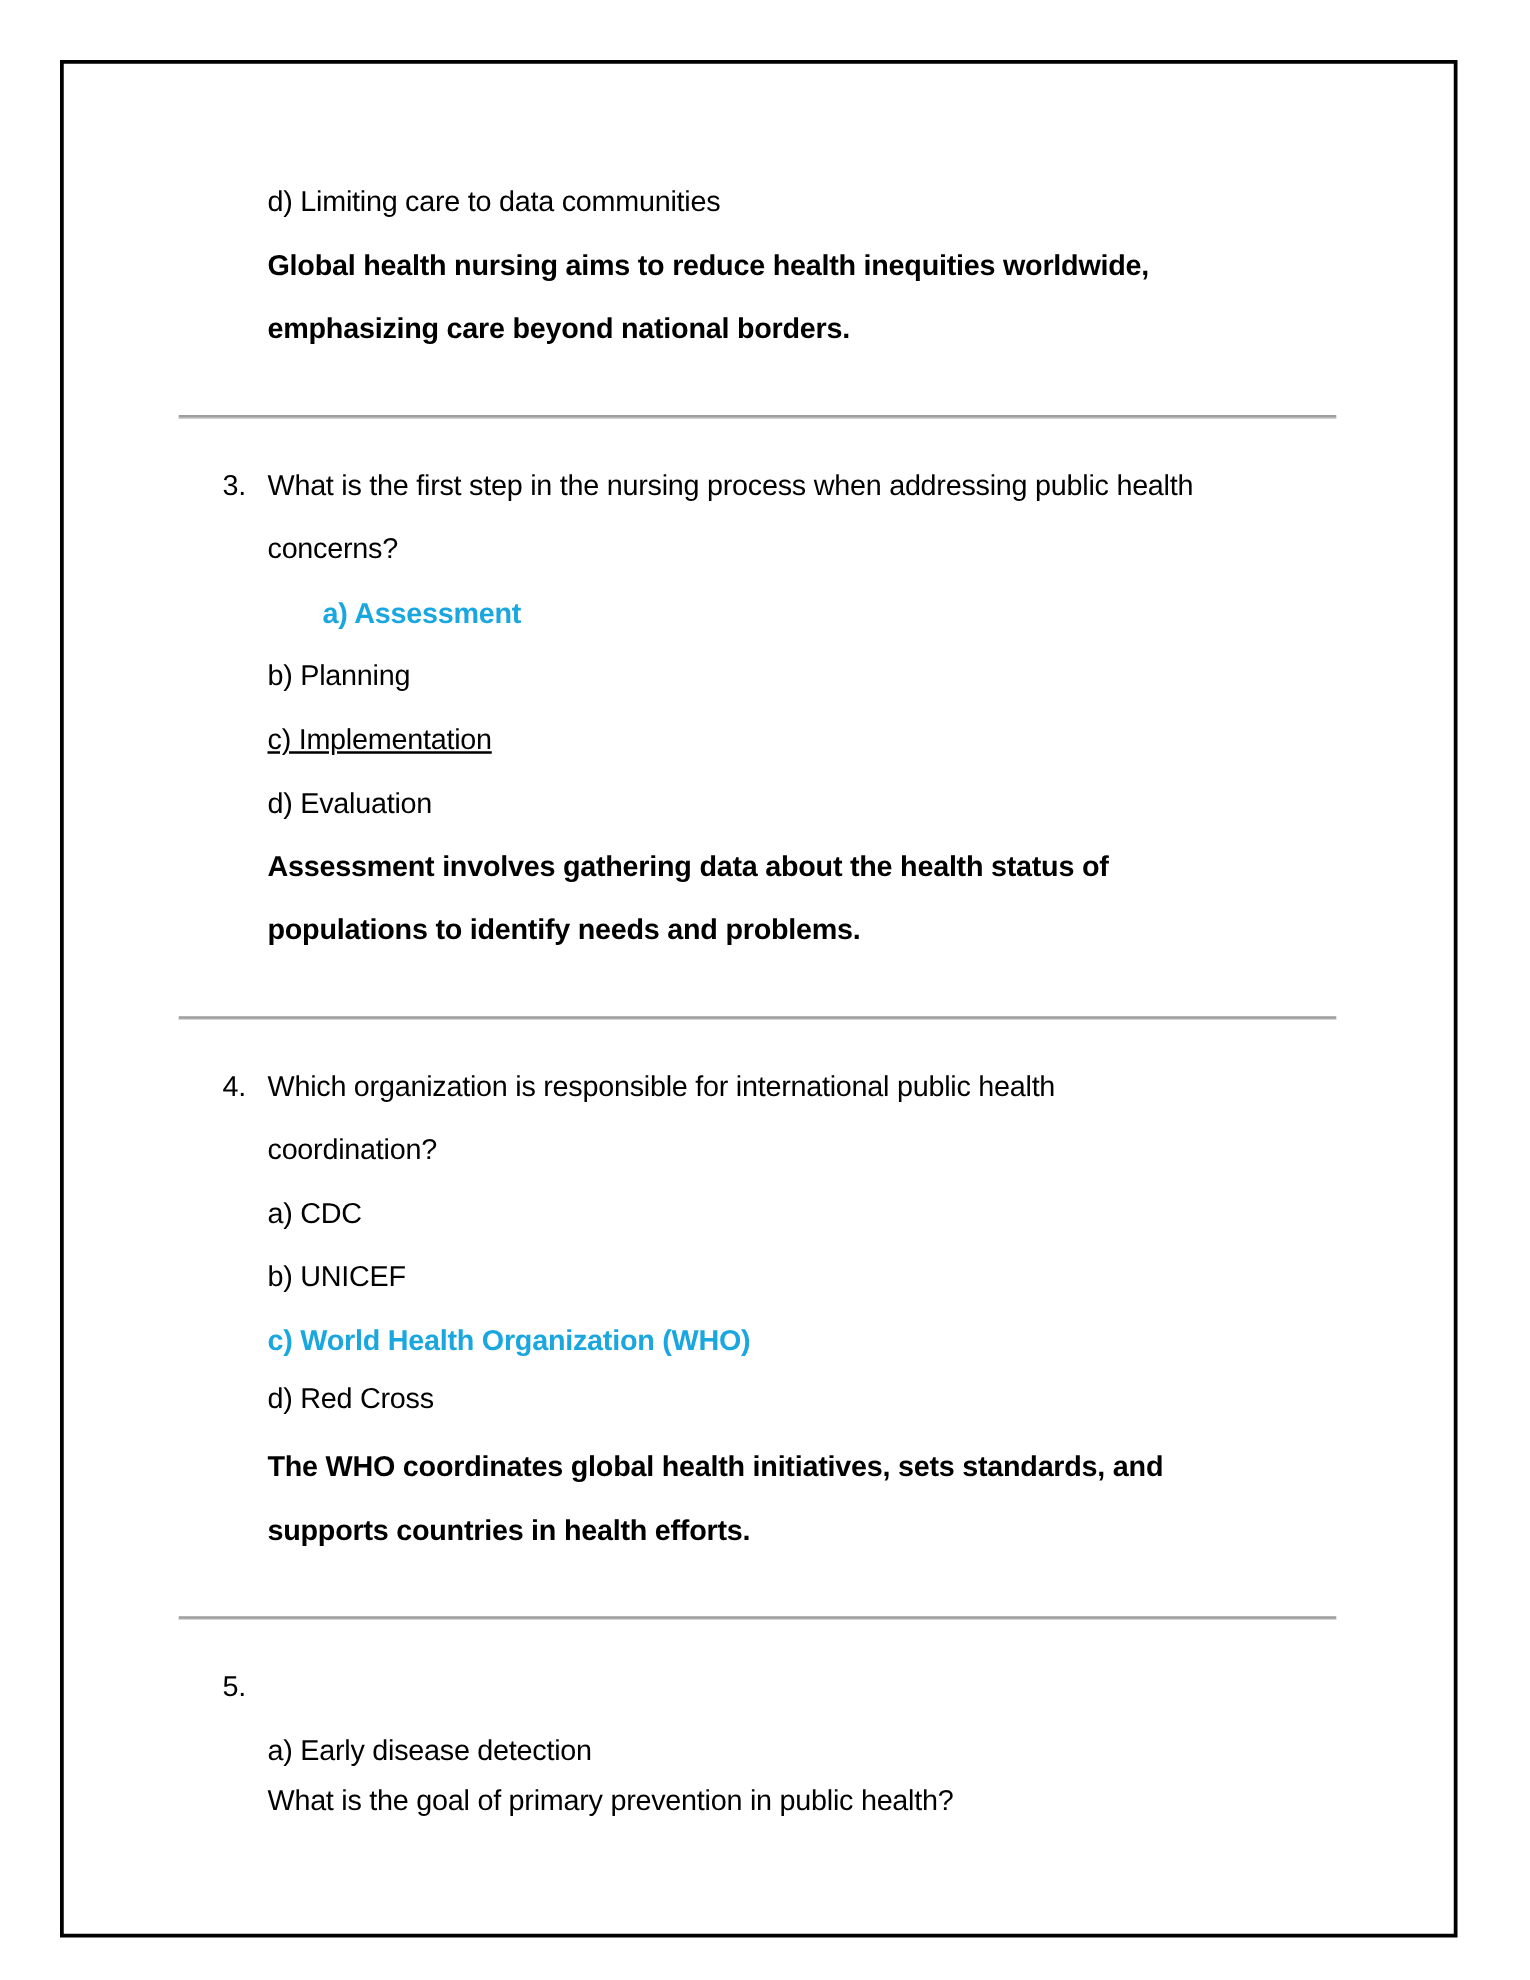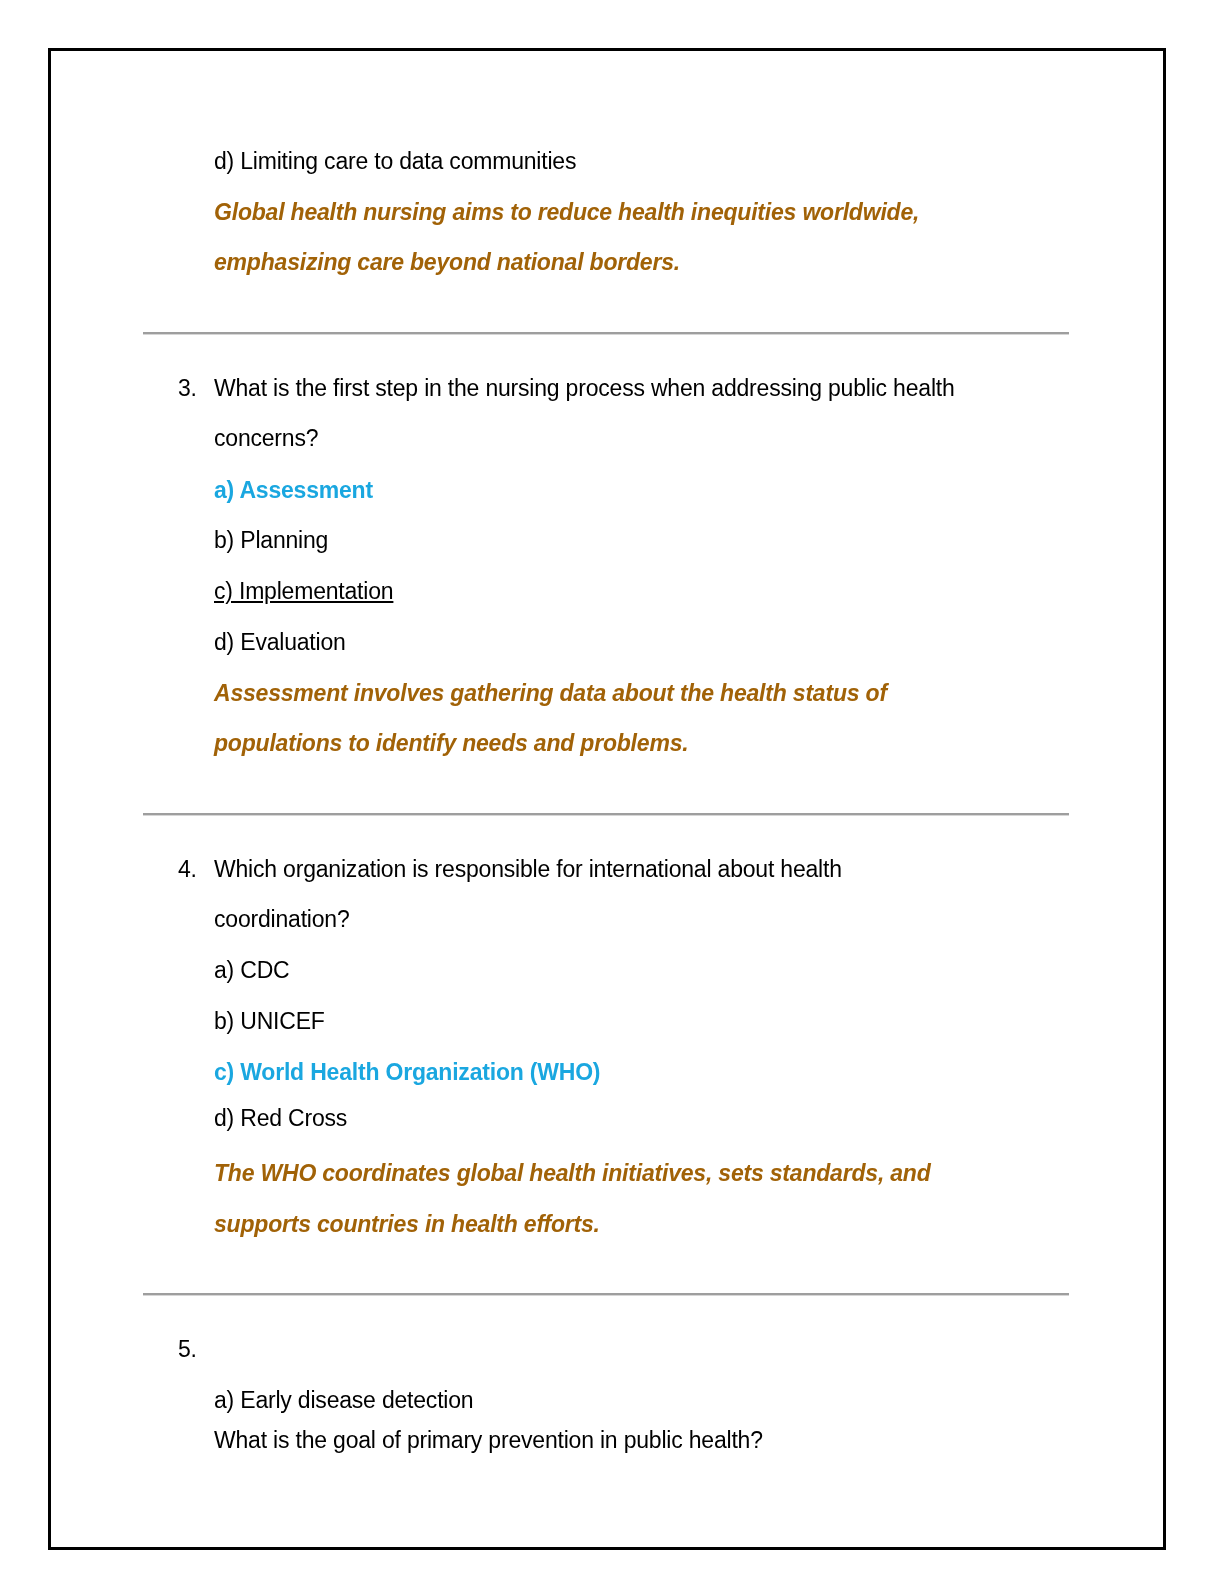--- a/index.html
+++ b/index.html
@@ -32,23 +32,22 @@
       letter-spacing: -0.2px;
     }
     .opt { left: 214px; }
     .qnum { left: 178px; }
     .qtext { left: 214px; }
     .correct {
       color: #1aa7e0;
       font-weight: bold;
     }
     .explain {
-      color: #a16207;
+      color: #000000;
       font-weight: bold;
-      font-style: italic;
     }
     .separator {
       position: absolute;
       left: 143px;
       width: 926px;
       height: 2px;
       background: #9e9e9e;
       border-bottom: 1px solid #d6d6d6;
     }
   </style>
@@ -62,33 +61,33 @@
   <div class="line opt explain" style="top:197px;">Global health nursing aims to reduce health inequities worldwide,</div>
   <div class="line opt explain" style="top:247px;">emphasizing care beyond national borders.</div>
 </div>
 
 <div class="separator" style="top:332px;"></div>
 
 <div>
   <div class="line qnum" style="top:373px;">3.</div>
   <div class="line qtext" style="top:373px;">What is the first step in the nursing process when addressing public health</div>
   <div class="line qtext" style="top:423px;">concerns?</div>
-  <div class="line opt correct" style="top:475px;">a) Assessment</div>
+  <div class="line opt correct" style="top:475px;margin-left:44px;">a) Assessment</div>
   <div class="line opt" style="top:525px;">b) Planning</div>
   <div class="line opt" style="top:576px;text-decoration:underline;">c) Implementation</div>
   <div class="line opt" style="top:627px;">d) Evaluation</div>
   <div class="line opt explain" style="top:678px;">Assessment involves gathering data about the health status of</div>
   <div class="line opt explain" style="top:728px;">populations to identify needs and problems.</div>
 </div>
 
 <div class="separator" style="top:813px;"></div>
 
 <div>
   <div class="line qnum" style="top:854px;">4.</div>
-  <div class="line qtext" style="top:854px;">Which organization is responsible for international about health</div>
+  <div class="line qtext" style="top:854px;">Which organization is responsible for international public health</div>
   <div class="line qtext" style="top:904px;">coordination?</div>
   <div class="line opt" style="top:955px;">a) CDC</div>
   <div class="line opt" style="top:1006px;">b) UNICEF</div>
   <div class="line opt correct" style="top:1057px;">c) World Health Organization (WHO)</div>
   <div class="line opt" style="top:1103px;">d) Red Cross</div>
   <div class="line opt explain" style="top:1158px;">The WHO coordinates global health initiatives, sets standards, and</div>
   <div class="line opt explain" style="top:1209px;">supports countries in health efforts.</div>
 </div>
 
 <div class="separator" style="top:1293px;"></div>

